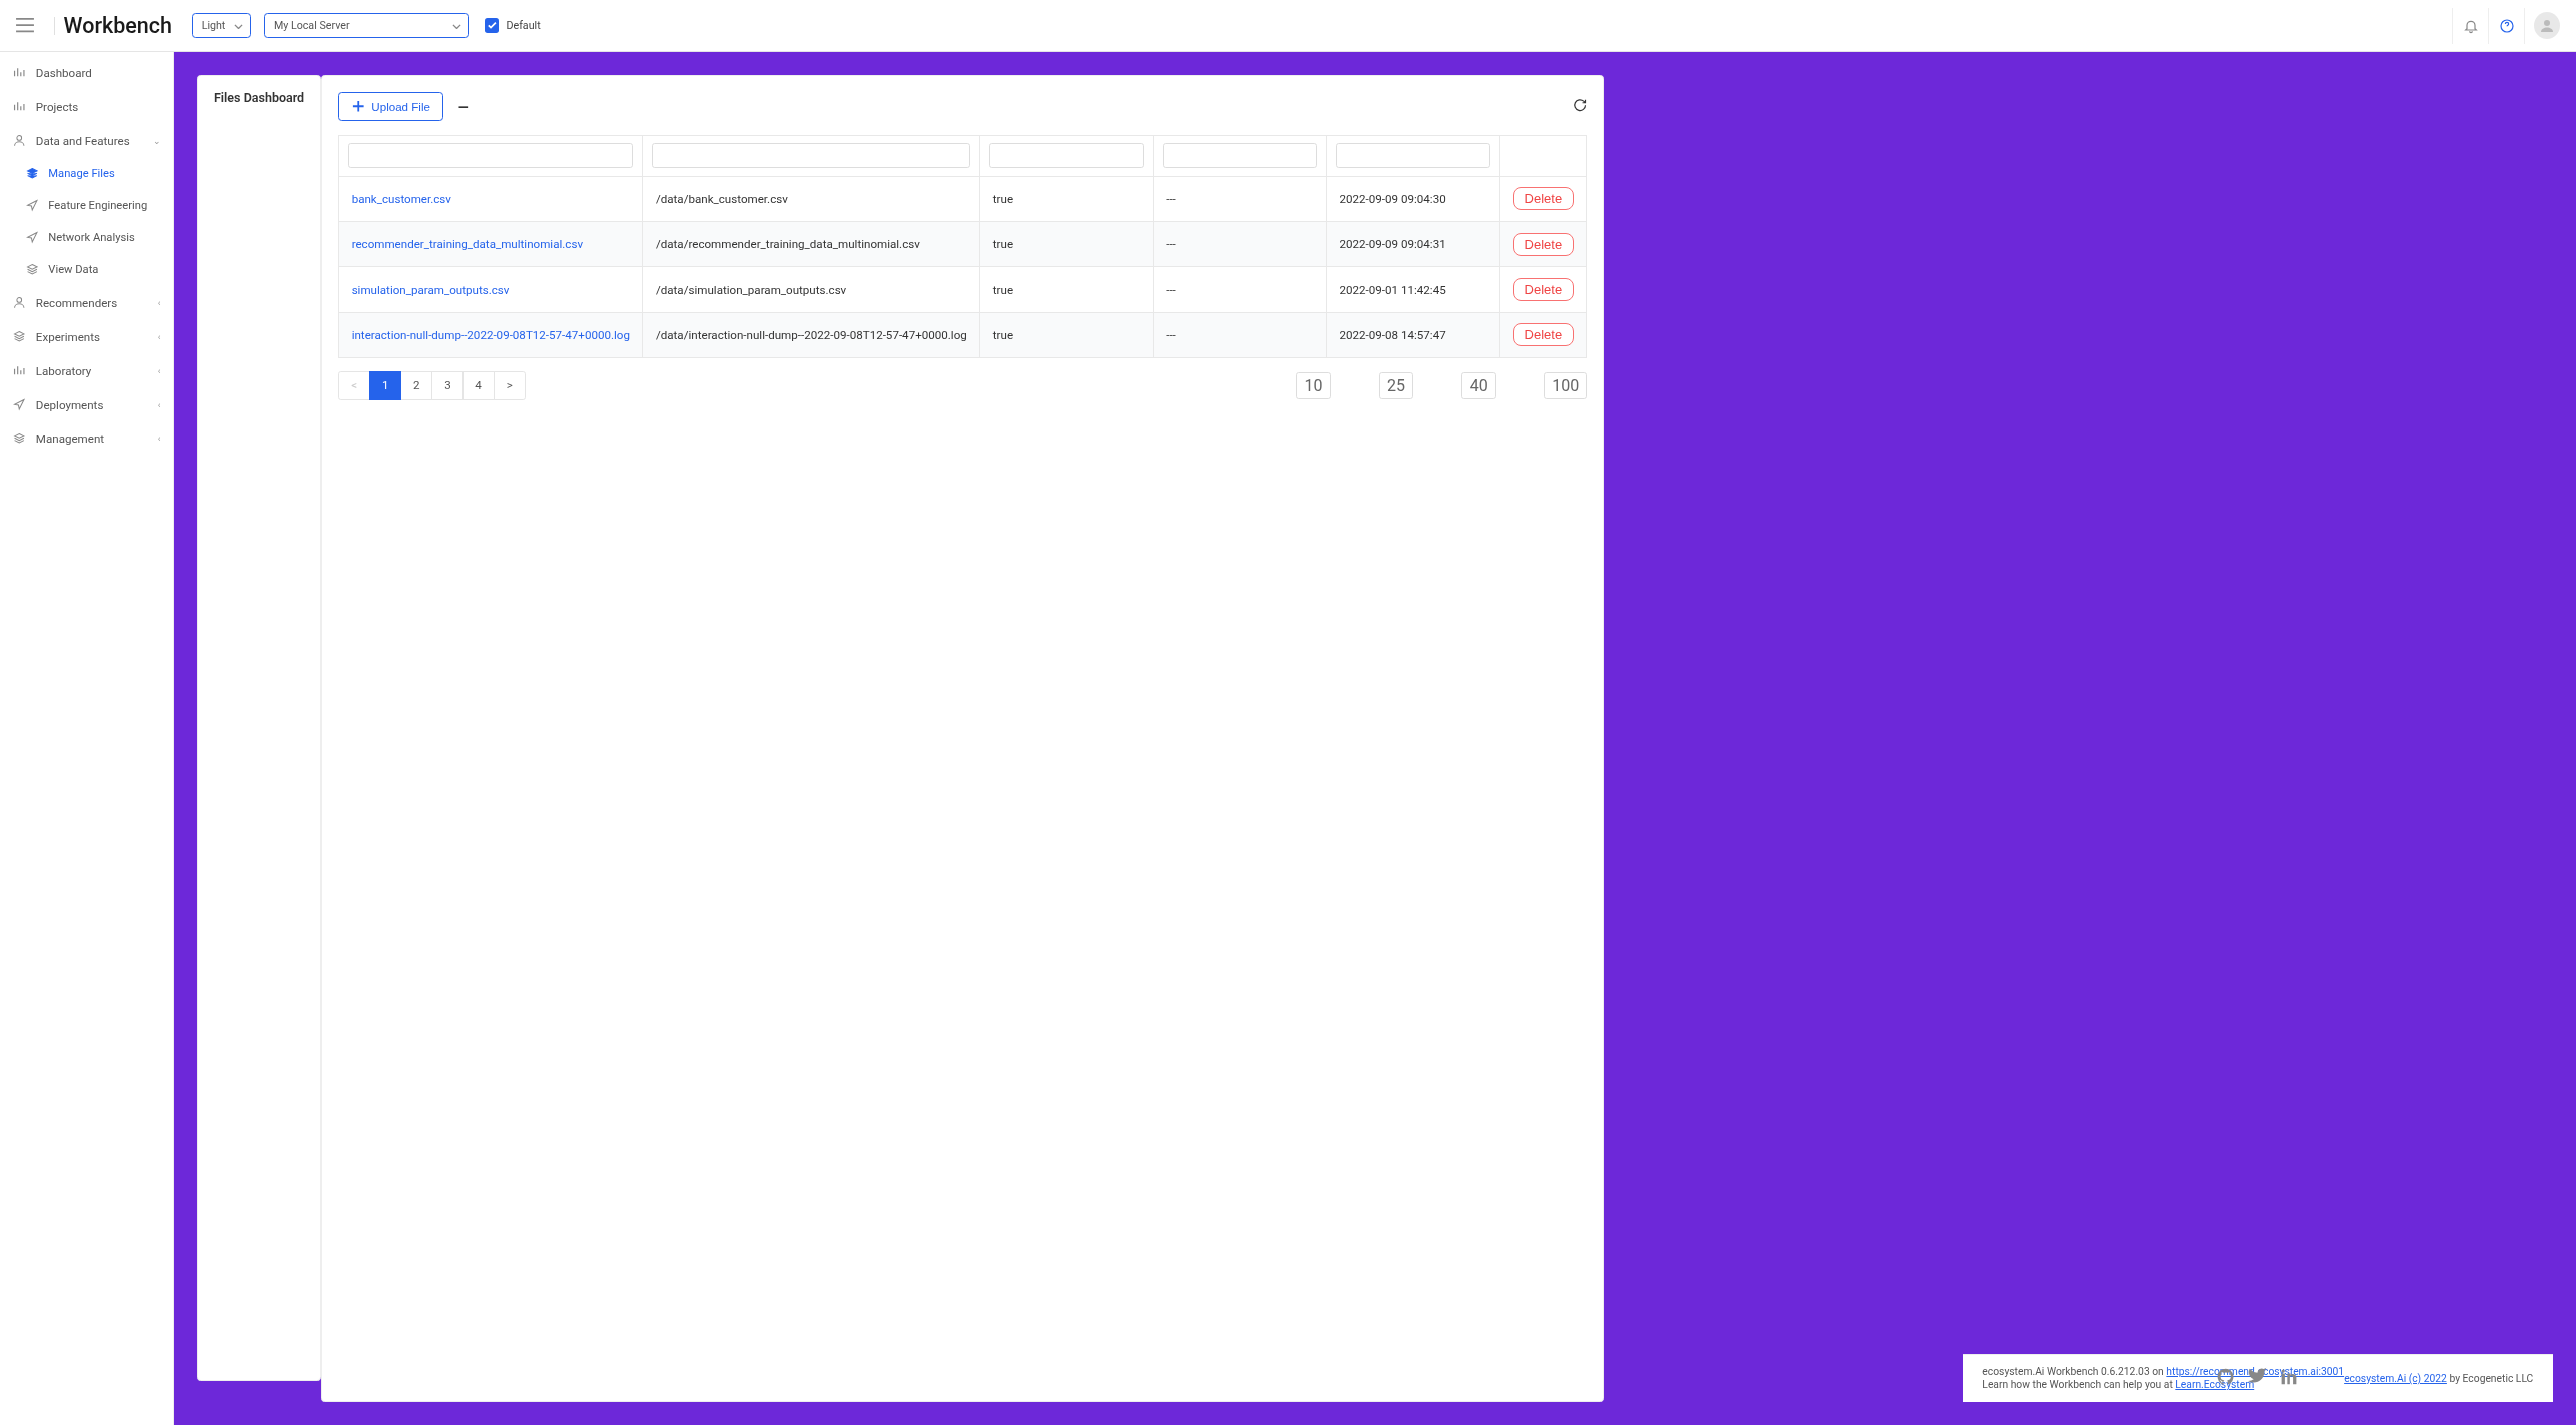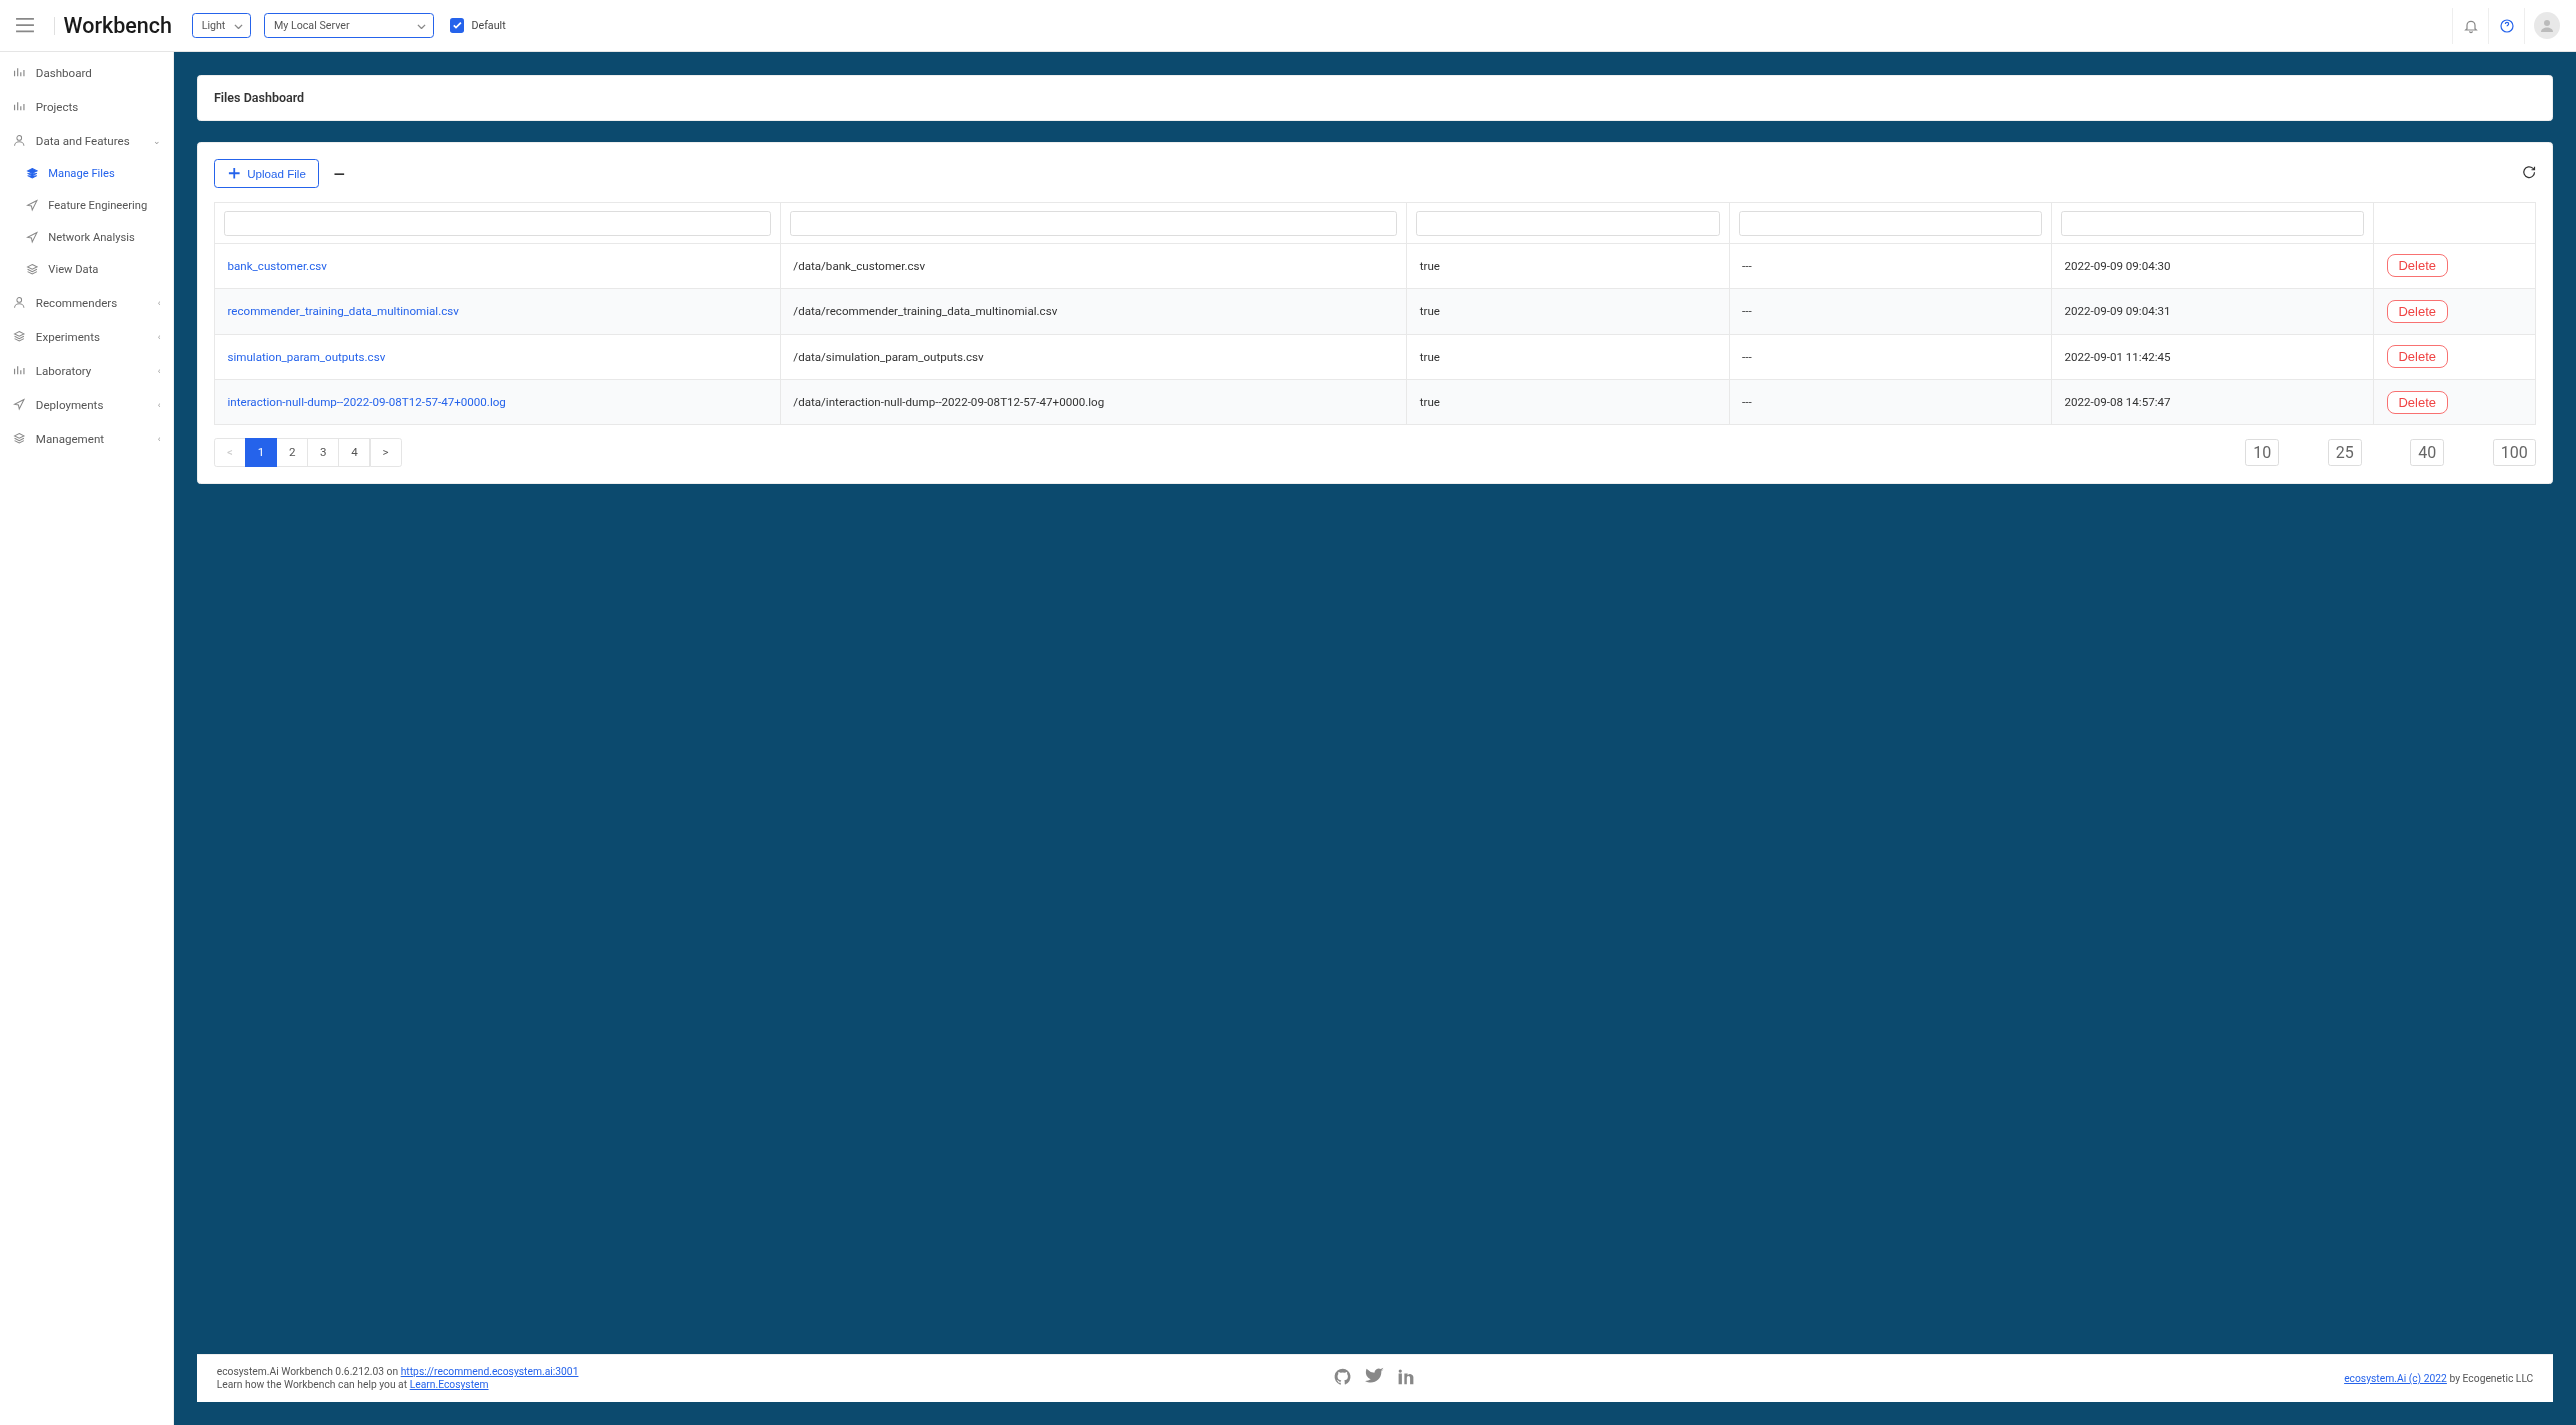--- a/index.html
+++ b/index.html
@@ -29,21 +29,21 @@
 .nav-item { display: flex; align-items: center; height: 34px; padding: 0 12.5px; color: #555; font-size: 11.6px; cursor: pointer; position: relative; }
 .nav-item .icon { width: 14.3px; margin-right: 9px; display: flex; align-items: center; justify-content: center; }
 .nav-item .icon svg { width: 12.5px; height: 12.5px; }
 .nav-item .chev { position: absolute; right: 12.5px; font-size: 9px; color: #999; }
 .nav-sub { padding-left: 12.5px; }
 .nav-sub .nav-item { height: 32px; font-size: 11.2px; }
 .nav-item.active { color: #2563eb; }
 .nav-item.active .icon svg { stroke: #2563eb; fill: #2563eb; }
 
 
-.main { flex: 1; background: #0c4a6e; padding: 23px; display: flex; flex-direction: column; }
+.main { flex: 1; background: #6d28d9; padding: 23px; display: flex; flex-direction: row; }
 .card { background: #fff; border-radius: 3.6px; border: 0.9px solid #eee; }
 .page-title-card { padding: 14.3px 16px; font-weight: 600; font-size: 12.5px; color: #333; margin-bottom: 21.5px; }
 .table-card { padding: 16px; }
 .toolbar { display: flex; align-items: center; margin-bottom: 14.3px; }
 .upload-btn { display: inline-flex; align-items: center; gap: 7.2px; height: 29px; padding: 0 12.5px; border: 0.9px solid #2563eb; border-radius: 3.6px; color: #2563eb; font-size: 11.6px; font-weight: 500; background: #fff; cursor: pointer; }
 .upload-btn svg { width: 12.5px; height: 12.5px; }
 .collapse-icon { margin-left: 14.3px; font-size: 14.3px; font-weight: bold; color: #333; cursor: pointer; }
 .refresh-icon { margin-left: auto; cursor: pointer; }
 .refresh-icon svg { width: 14.3px; height: 14.3px; }
 
@@ -93,21 +93,21 @@
       </svg>
   </div>
   <div class="divider-v"></div>
   <div class="brand">Workbench</div>
   <div class="select-box">
     <span>Light</span>
     <span class="chev"><svg width="9" height="5.4" viewBox="0 0 10 6">
           <path d="M1 1l4 4 4-4" stroke="#888" fill="none" stroke-width="1.5"></path>
         </svg></span>
   </div>
-  <div class="select-box" style="width:170px">
+  <div class="select-box" style="width:205px">
     <span>My Local Server</span>
     <span class="chev"><svg width="9" height="5.4" viewBox="0 0 10 6">
           <path d="M1 1l4 4 4-4" stroke="#888" fill="none" stroke-width="1.5"></path>
         </svg></span>
   </div>
   <div class="checkbox-wrap">
     <div class="checkbox">
       <svg viewBox="0 0 12 12">
           <path d="M2 6l2.5 2.5L10 3" stroke="#fff" stroke-width="2" fill="none"></path>
         </svg>

